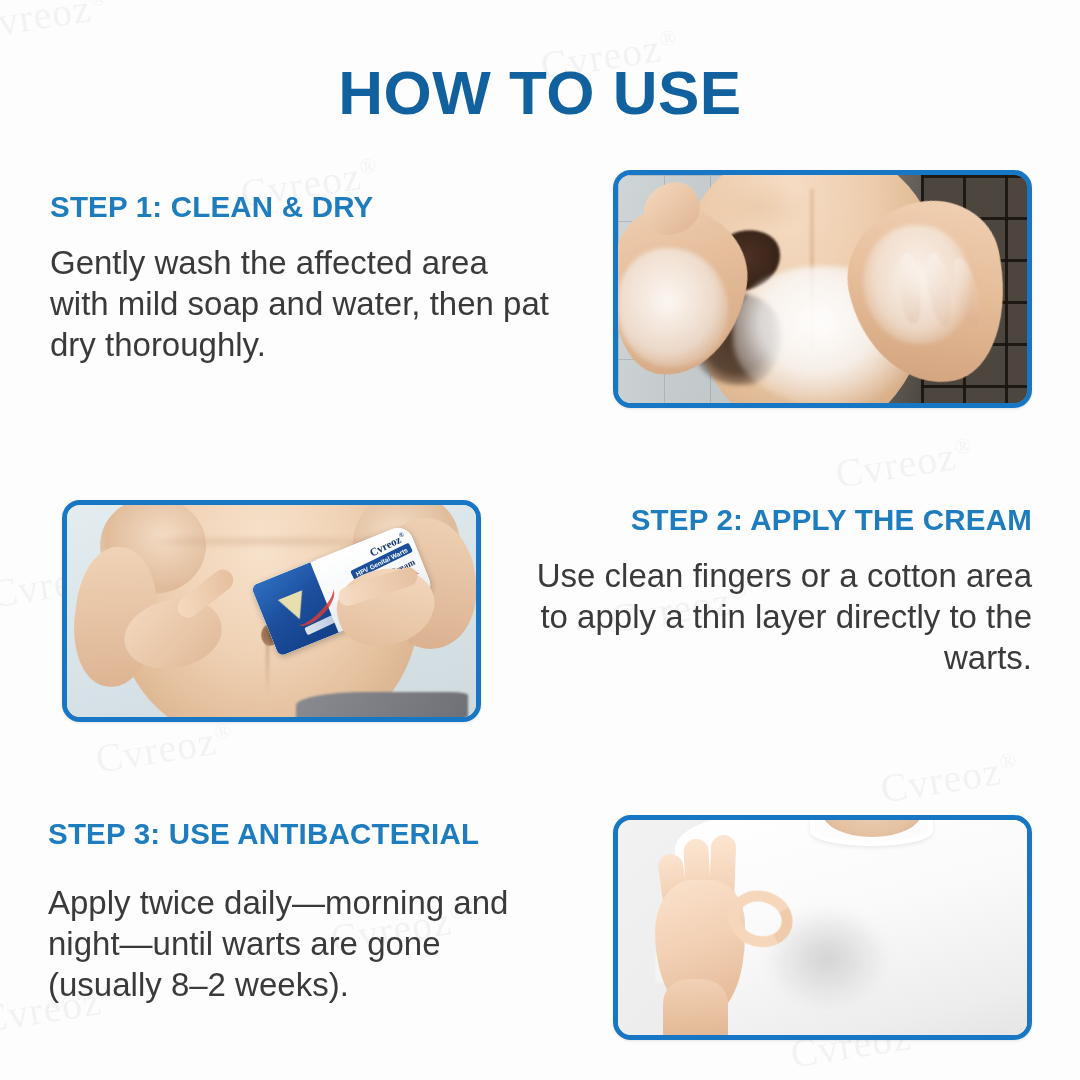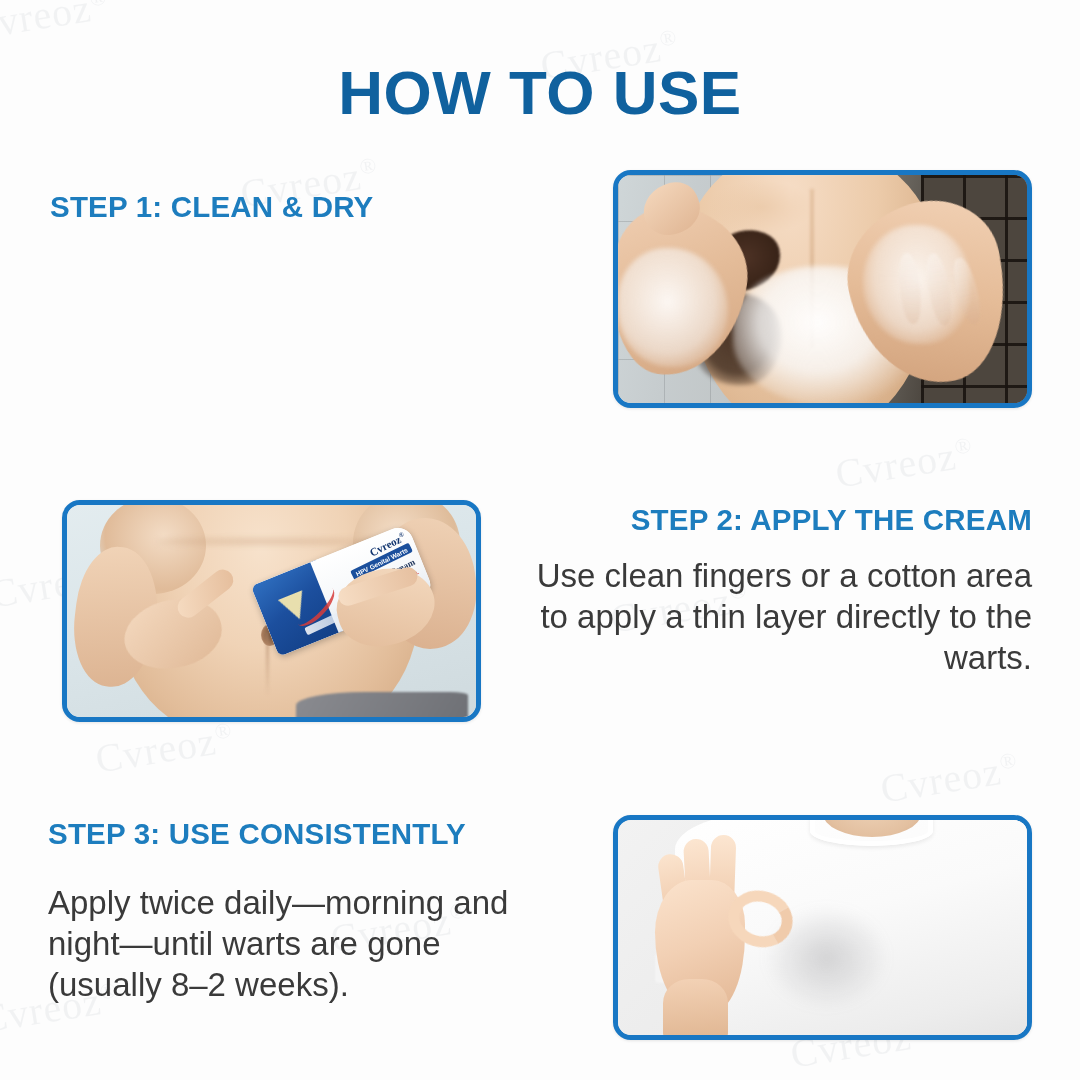--- a/index.html
+++ b/index.html
@@ -415,20 +415,21 @@
     <div class="wm" style="left:95px;   top:725px;"><span>Cvreoz</span><sup>®</sup></div>
     <div class="wm" style="left:880px;  top:755px;"><span>Cvreoz</span><sup>®</sup></div>
     <div class="wm" style="left:330px;  top:905px;"><span>Cvreoz</span><sup>®</sup></div>
     <div class="wm" style="left:-20px;  top:985px;"><span>Cvreoz</span><sup>®</sup></div>
     <div class="wm" style="left:790px;  top:1020px;"><span>Cvreoz</span><sup>®</sup></div>
   </div>
 
   <div class="title">HOW TO USE</div>
 
   <div class="step-head" id="step1-head">STEP 1: CLEAN &amp; DRY</div>
+  <div class="step-body" id="step1-body">Gently wash the affected area with mild soap and water, then pat dry thoroughly.</div>
 
   <div class="photo" id="photo1">
     <div class="scene">
       <div class="p1-bg"></div>
       <div class="p1-tiles-l"></div>
       <div class="p1-tiles-r"></div>
       <div class="p1-torso"></div>
       <div class="p1-pec-l"></div>
       <div class="p1-abmid"></div>
       <div class="p1-hair"></div>
@@ -473,21 +474,21 @@
         <div class="tube-sub">HPV Genital Warts</div>
         <div class="tube-prod">Relief Cream</div>
         <div class="tube-tag">FAST ACTING &amp; ANTIBACTERIAL</div>
       </div>
 
       <div class="p2-hand-r"></div>
       <div class="p2-fingers"></div>
     </div>
   </div>
 
-  <div class="step-head" id="step3-head">STEP 3: USE CONSISTENTLY</div>
+  <div class="step-head" id="step3-head">STEP 3: USE ANTIBACTERIAL</div>
   <div class="step-body" id="step3-body">Apply twice daily—morning and night—until warts are gone (usually 8–2 weeks).</div>
 
   <div class="photo" id="photo3">
     <div class="scene">
       <div class="p3-bg"></div>
       <div class="p3-shirt"></div>
       <div class="p3-neck"></div>
       <div class="p3-collar"></div>
       <div class="p3-shadow"></div>
       <div class="p3-cuff"></div>

